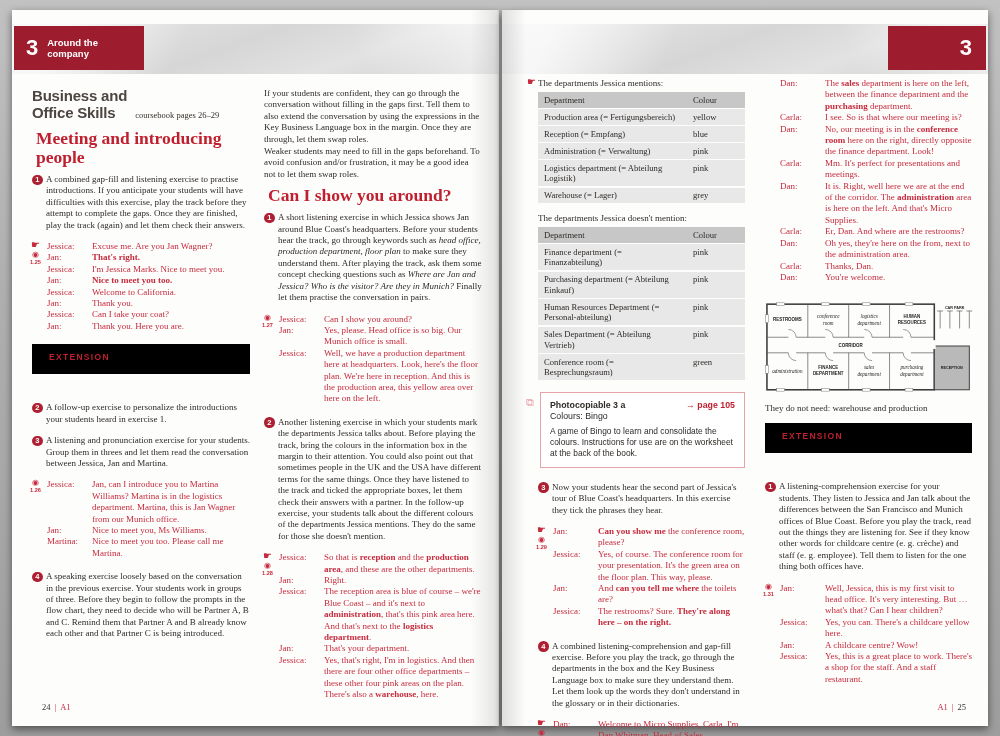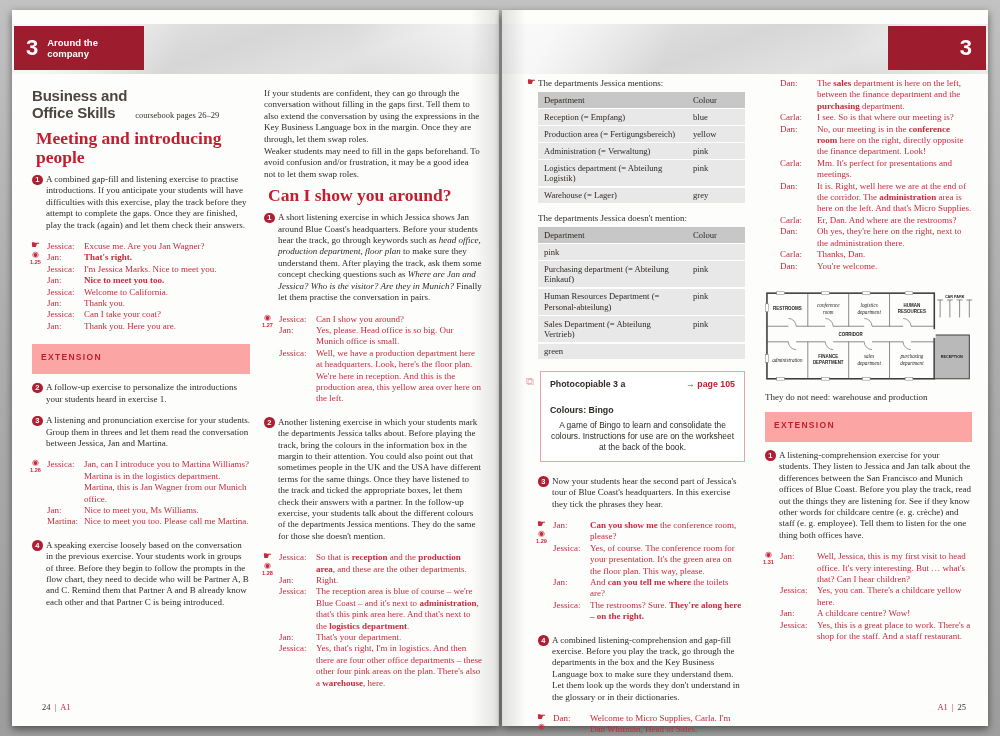--- a/index.html
+++ b/index.html
@@ -40,44 +40,44 @@
   .item{position:relative;padding-left:14px;margin:0 0 10px;}
   .inum{position:absolute;left:0;top:.5px;width:10.5px;height:10.5px;border-radius:50%;
         background:#ae1f32;color:#fff;font-family:"Liberation Sans",sans-serif;
         font-size:7.5px;font-weight:bold;display:flex;align-items:center;justify-content:center;}
   .dialogue{position:relative;margin:9px 0 12px;padding-left:15px;}
   .dmark{position:absolute;left:-6px;top:-1px;width:19px;color:#c62b3d;text-align:center;}
   .hand-glyph{display:block;font-size:10px;line-height:10px;}
   .cd-glyph{display:block;font-size:8px;line-height:9px;}
   .track-num{display:block;font-family:"Liberation Sans",sans-serif;font-weight:bold;
              font-size:5.6px;line-height:6px;}
-  .dline{display:flex;}
+  .dline{display:flex;gap:8px;}
   .spk{width:37px;flex:none;color:#c62b3d;font-size:9px;line-height:11.4px;}
   .dtxt{flex:1;color:#c62b3d;font-size:9px;line-height:11.4px;}
-  .ext{background:#fca5a5;padding:8px 9px 9px;margin:3px 0 8px;}
+  .ext{background:#000000;padding:8px 17px 9px;margin:3px 0 28px;}
   .ext-title{font-family:"Liberation Sans",sans-serif;font-weight:bold;font-size:8.5px;
              letter-spacing:1.3px;color:#bf1f2e;margin-bottom:3px;}
   .ext-line{font-family:"Liberation Sans",sans-serif;font-size:8.4px;line-height:10.9px;color:#2e2a27;}
   .ext-line.ind{padding-left:56px;}
   .tcaption{position:relative;font-size:9px;color:#2e2a27;margin-bottom:4px;padding-left:0;}
   .tcaption .dmark{left:-16px;top:-1px;}
   .dtable{margin:0 0 10px;}
   .trow{display:flex;background:#e8e8e8;margin-bottom:1.5px;font-size:8.6px;color:#2e2a27;}
   .trow.head{background:#c7c7c7;}
   .tc1{flex:1;padding:2.5px 6px;line-height:10.5px;}
   .tc2{width:46px;flex:none;padding:2.5px 6px;line-height:10.5px;}
   .photocopy{position:relative;border:1.5px solid #e7a3a9;background:#fff;
              padding:7px 9px 8px;margin:12px 0 14px 2px;}
   .pc-icon{position:absolute;left:-15px;top:3px;color:#e7a3a9;font-size:11px;}
   .pc-head{display:flex;justify-content:space-between;font-family:"Liberation Sans",sans-serif;
            font-weight:bold;font-size:8.8px;color:#2e2a27;}
   .pc-ref{color:#bf1f2e;}
-  .pc-sub{font-family:"Liberation Sans",sans-serif;font-weight:bold;font-size:8.8px;
-          color:#2e2a27;margin:16px 0 5px;}
-  .pc-body{font-family:"Liberation Sans",sans-serif;font-size:8.4px;line-height:10.9px;color:#2e2a27;text-align:center;}
+  .pc-sub{font-family:"Liberation Sans",sans-serif;font-weight:normal;font-size:8.8px;
+          color:#2e2a27;margin:1px 0 5px;}
+  .pc-body{font-family:"Liberation Sans",sans-serif;font-size:8.4px;line-height:10.9px;color:#2e2a27;}
   .pfoot{position:absolute;bottom:14px;font-size:8.5px;color:#35302c;}
   .pfoot.fl{left:30px;} .pfoot.fr{right:22px;}
   .pfoot .lvl{color:#c62b3d;} .pfoot .sep{color:#c62b3d;padding:0 4px;}
   .fp-note{font-size:9px;color:#2e2a27;margin:4px 0 10px;}
   .floorplan{margin-top:2px;}
   .fp-wall{stroke:#3c3c3c;stroke-width:1.6;fill:none;}
   .fp-inner{stroke:#555;stroke-width:.7;fill:none;}
   .fp-door{stroke:#555;stroke-width:.6;fill:none;}
   .fp-gap{fill:#fff;}
   .fp-win{fill:#fff;stroke:#777;stroke-width:.5;}
@@ -295,26 +295,26 @@
         <span>The departments Jessica mentions:</span>
       </div>
       <div class="dtable">
         <div class="trow head">
           <span class="tc1">Department</span>
           <span class="tc2">Colour</span>
         </div>
         <div>
 
         <div class="trow">
+              <span class="tc1">Production area (= Fertigungsbereich)</span>
+              <span class="tc2">yellow</span>
+            </div>
+            <div class="trow">
               <span class="tc1">Reception (= Empfang)</span>
               <span class="tc2">blue</span>
-            </div>
-            <div class="trow">
-              <span class="tc1">Production area (= Fertigungsbereich)</span>
-              <span class="tc2">yellow</span>
             </div>
             <div class="trow">
               <span class="tc1">Administration (= Verwaltung)</span>
               <span class="tc2">pink</span>
             </div>
             <div class="trow">
               <span class="tc1">Logistics department (= Abteilung Logistik)</span>
               <span class="tc2">pink</span>
             </div>
             <div class="trow">
@@ -326,35 +326,37 @@
 
       <div class="tcaption">The departments Jessica doesn't mention:</div>
       <div class="dtable">
         <div class="trow head">
           <span class="tc1">Department</span>
           <span class="tc2">Colour</span>
         </div>
         <div>
 
         <div class="trow">
+              <span class="tc1">Finance department (= Finanzabteilung)</span>
               <span class="tc2">pink</span>
             </div>
             <div class="trow">
               <span class="tc1">Purchasing department (= Abteilung Einkauf)</span>
               <span class="tc2">pink</span>
             </div>
             <div class="trow">
               <span class="tc1">Human Resources Department (= Personal-abteilung)</span>
               <span class="tc2">pink</span>
             </div>
             <div class="trow">
               <span class="tc1">Sales Department (= Abteilung Vertrieb)</span>
               <span class="tc2">pink</span>
             </div>
             <div class="trow">
+              <span class="tc1">Conference room (= Besprechungsraum)</span>
               <span class="tc2">green</span>
             </div>
           </div>
       </div>
 
       <div class="photocopy">
         <span class="pc-icon">⧉</span>
         <div class="pc-head">
           <span>Photocopiable  3 a</span>
           <span class="pc-ref"><span>→</span> <span>page 105</span></span>
@@ -439,21 +441,21 @@
             <div class="dline">
               <span class="spk">Dan:</span>
               <span class="dtxt"><span>It is. Right, well here we are at the end of the corridor. The </span><span style="font-weight: bold;">administration</span><span> area is here on the left. And that's Micro Supplies.</span></span>
             </div>
             <div class="dline">
               <span class="spk">Carla:</span>
               <span class="dtxt">Er, Dan. And where are the restrooms?</span>
             </div>
             <div class="dline">
               <span class="spk">Dan:</span>
-              <span class="dtxt">Oh yes, they're here on the right, next to the administration there.</span>
+              <span class="dtxt">Oh yes, they're here on the from, next to the administration area.</span>
             </div>
             <div class="dline">
               <span class="spk">Carla:</span>
               <span class="dtxt">Thanks, Dan.</span>
             </div>
             <div class="dline">
               <span class="spk">Dan:</span>
               <span class="dtxt">You're welcome.</span>
             </div>
           </div>

